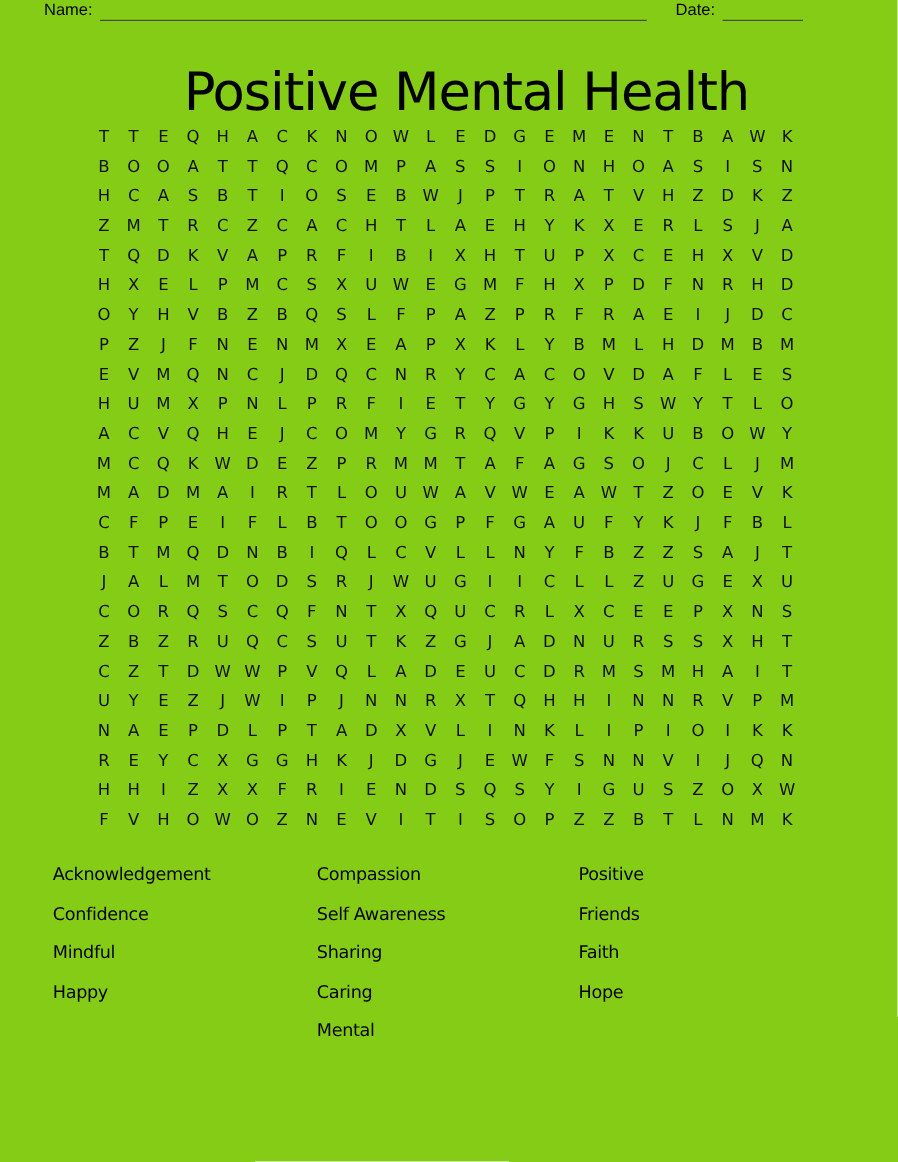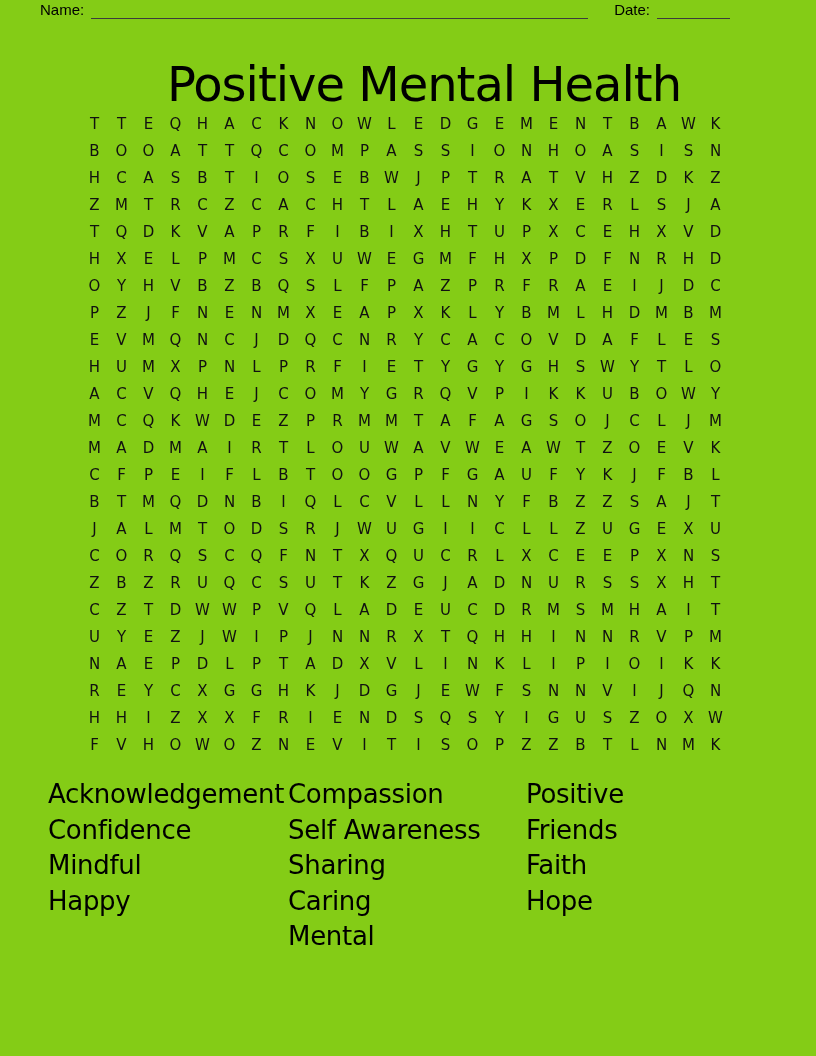--- a/index.html
+++ b/index.html
@@ -76,21 +76,21 @@
     top: 777px;
     left: 48px;
     right: 30px;
     display: flex;
   }
   .word-col { display: block; }
   .word-col-1 { width: 240px; }
   .word-col-2 { width: 238px; }
   .word-col-3 { flex: 1; }
   .word {
-    font-size: 26px;
+    font-size: 16px;
     line-height: 35.6px;
     letter-spacing: -0.3px;
     color: #000000;
     white-space: nowrap;
   }
 </style>
 </head>
 <body>
 
 <div class="page">

